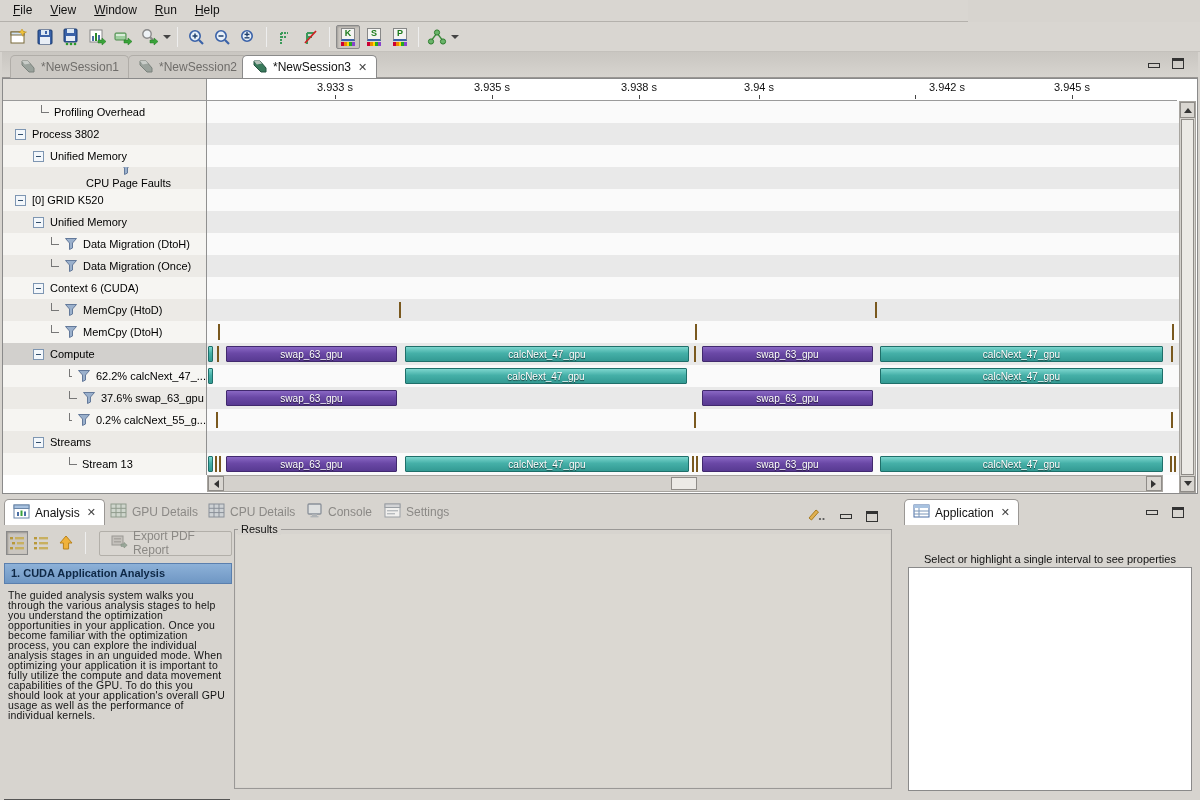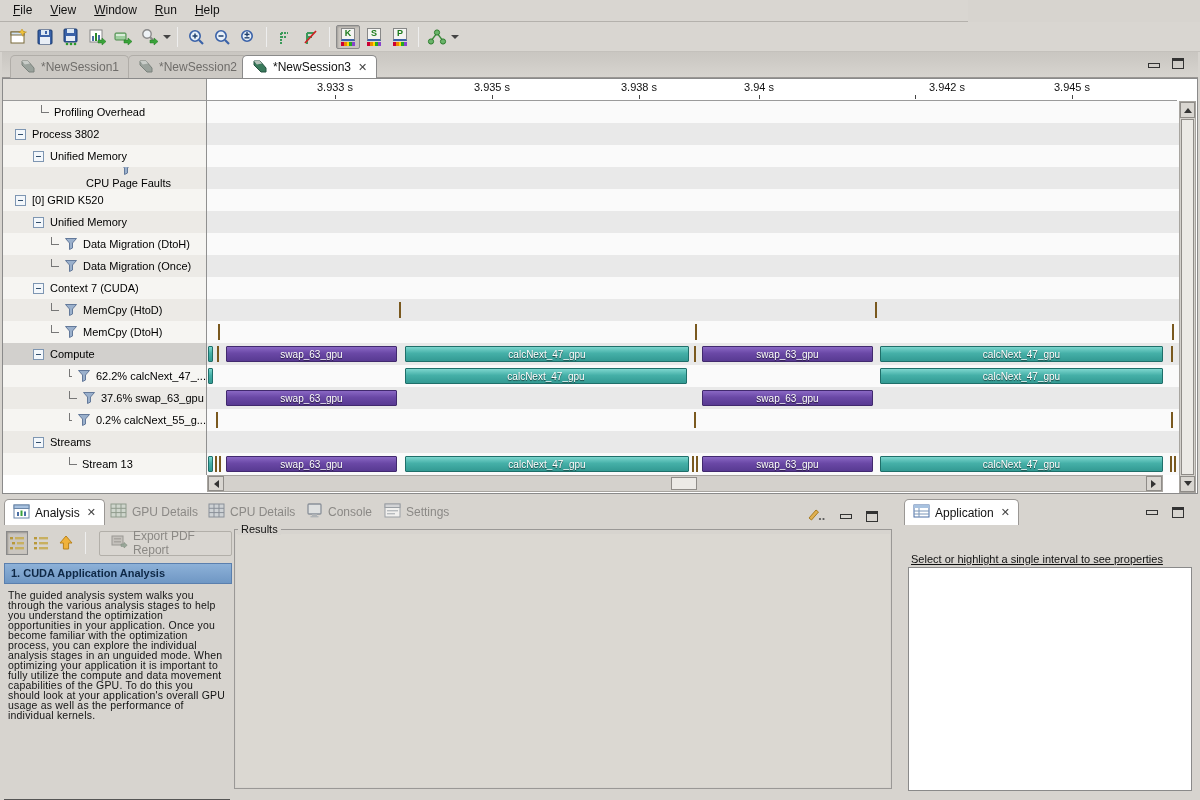--- a/index.html
+++ b/index.html
@@ -99,21 +99,21 @@
   #examine-strip { position:absolute; left:0; top:236px; width:226px; height:28px; background:#fcfcfa;
     border-top:1px solid #555; border-bottom:1px solid #555; display:flex; align-items:center; justify-content:center; gap:6px;
     font-size:12px; color:#222; }
 
   #results-group { position:absolute; left:232px; top:32px; width:658px; height:260px;
     border:1px solid #9a9896; }
   #results-label { position:absolute; left:236px; top:26px; font-size:11px; background:#d7d4cf; padding:0 3px; }
   #results-fill { position:absolute; left:1px; top:4px; right:1px; bottom:1px; background:#dbd8d2; }
 
   #properties-panel { position:absolute; left:902px; top:497px; width:296px; height:303px; }
-  #prop-hint { position:absolute; left:9px; top:56px; font-size:11px; color:#111;text-decoration:underline; }
+  #prop-hint { position:absolute; left:22px; top:56px; font-size:11px; color:#111; }
   #prop-box { position:absolute; left:6px; top:70px; width:284px; height:224px; background:#fff; border:1px solid #8a8a8a; }
 </style>
 </head>
 <body>
 
 <div id="menubar"><span class="menu-item"><u>F</u>ile</span><span class="menu-item"><u>V</u>iew</span><span class="menu-item"><u>W</u>indow</span><span class="menu-item"><u>R</u>un</span><span class="menu-item"><u>H</u>elp</span></div>
 <div id="main-toolbar">
     <div class="tbtn">
       <svg width="18" height="18" viewBox="0 0 18 18">
         <rect x="1" y="4" width="13" height="11" fill="#fff" stroke="#7a6a3a"></rect>
@@ -338,21 +338,21 @@
           <span class="funnel"><svg width="14" height="13" viewBox="0 0 14 13">
               <path d="M1.5 1.5 h11 l-4 4.5 v5 l-3 1.5 v-6.5Z" fill="#9ab0cc" stroke="#63799a"></path>
             </svg></span>
           <span>Data Migration (Once)</span>
         </div>
         <div class="tl-cell" style="background: rgb(233, 233, 233);"></div>
       </div>
       <div class="row" style="top: 176px;">
         <div class="tree-cell" style="background: rgb(246, 245, 242); padding-left: 30px;">
           <span class="minusbox"></span>
-          <span>Context 7 (CUDA)</span>
+          <span>Context 6 (CUDA)</span>
         </div>
         <div class="tl-cell" style="background: rgb(250, 250, 250);"></div>
       </div>
       <div class="row" style="top: 198px;">
         <div class="tree-cell" style="background: rgb(236, 234, 230); padding-left: 48px;">
           <span class="elbow"></span>
           <span class="funnel"><svg width="14" height="13" viewBox="0 0 14 13">
               <path d="M1.5 1.5 h11 l-4 4.5 v5 l-3 1.5 v-6.5Z" fill="#9ab0cc" stroke="#63799a"></path>
             </svg></span>
           <span>MemCpy (HtoD)</span>

